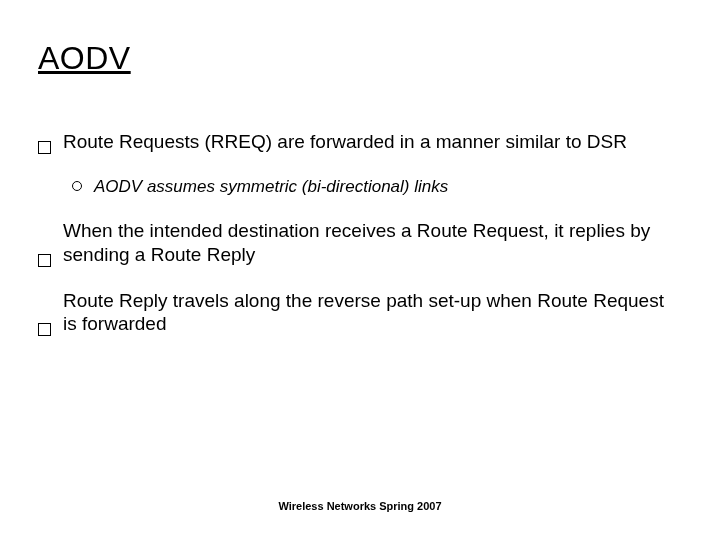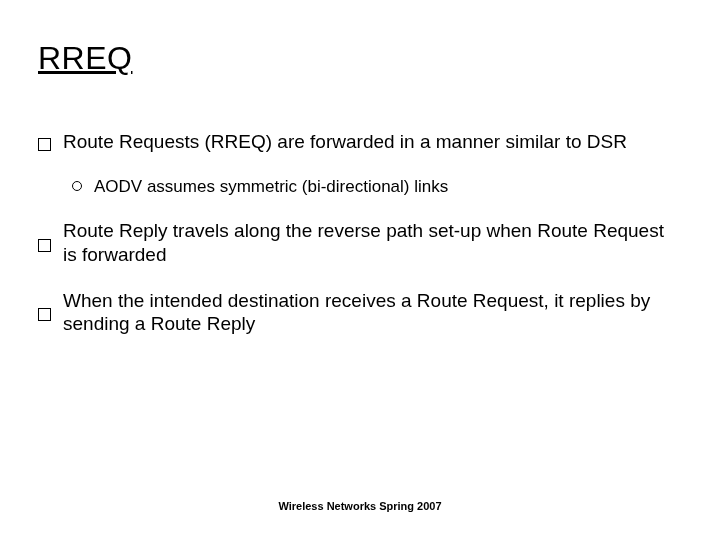--- a/index.html
+++ b/index.html
@@ -28,21 +28,21 @@
     letter-spacing: 0.5px;
   }
   .content {
     position: absolute;
     left: 38px;
     top: 130px;
     width: 640px;
   }
   .bullet-l1 {
     display: flex;
-    align-items: center;
+    align-items: flex-end;
     font-size: 19px;
     line-height: 1.25;
     margin-bottom: 22px;
   }
   .bullet-l1 .marker {
     flex: 0 0 auto;
     width: 13px;
     height: 13px;
     border: 1.5px solid #000;
     box-sizing: border-box;
@@ -66,60 +66,61 @@
     width: 10px;
     height: 10px;
     border: 1.5px solid #000;
     border-radius: 50%;
     box-sizing: border-box;
     margin-top: 5px;
     margin-right: 12px;
   }
   .bullet-l2 .text {
     flex: 1 1 auto;
+    font-style: italic;
   }
   .group-tight {
     margin-bottom: 2px;
   }
   .footer {
     position: absolute;
     bottom: 28px;
     width: 720px;
     text-align: center;
     font-size: 11px;
     font-weight: bold;
   }
 </style>
 </head>
 <body>
 
 <div class="slide">
 
-  <div class="title">RREQ</div>
+  <div class="title">AODV</div>
 
   <div class="content">
 
     <div class="bullet-l1">
       <span class="marker"></span>
       <span class="text">Route Requests (RREQ) are forwarded in a manner similar to DSR</span>
     </div>
 
 
     <div class="bullet-l2">
       <span class="marker"></span>
       <span class="text">AODV assumes symmetric (bi-directional) links</span>
     </div>
 
     <div class="bullet-l1">
       <span class="marker"></span>
-      <span class="text">Route Reply travels along the reverse path set-up when Route Request is forwarded</span>
+      <span class="text">When the intended destination receives a Route Request, it replies by sending a Route Reply</span>
     </div>
 
     <div class="bullet-l1">
       <span class="marker"></span>
-      <span class="text">When the intended destination receives a Route Request, it replies by sending a Route Reply</span>
+      <span class="text">Route Reply travels along the reverse path set-up when Route Request is forwarded</span>
     </div>
 
   </div>
 
   <div class="footer">Wireless Networks Spring 2007</div>
 
 </div>
 
 </body></html>

